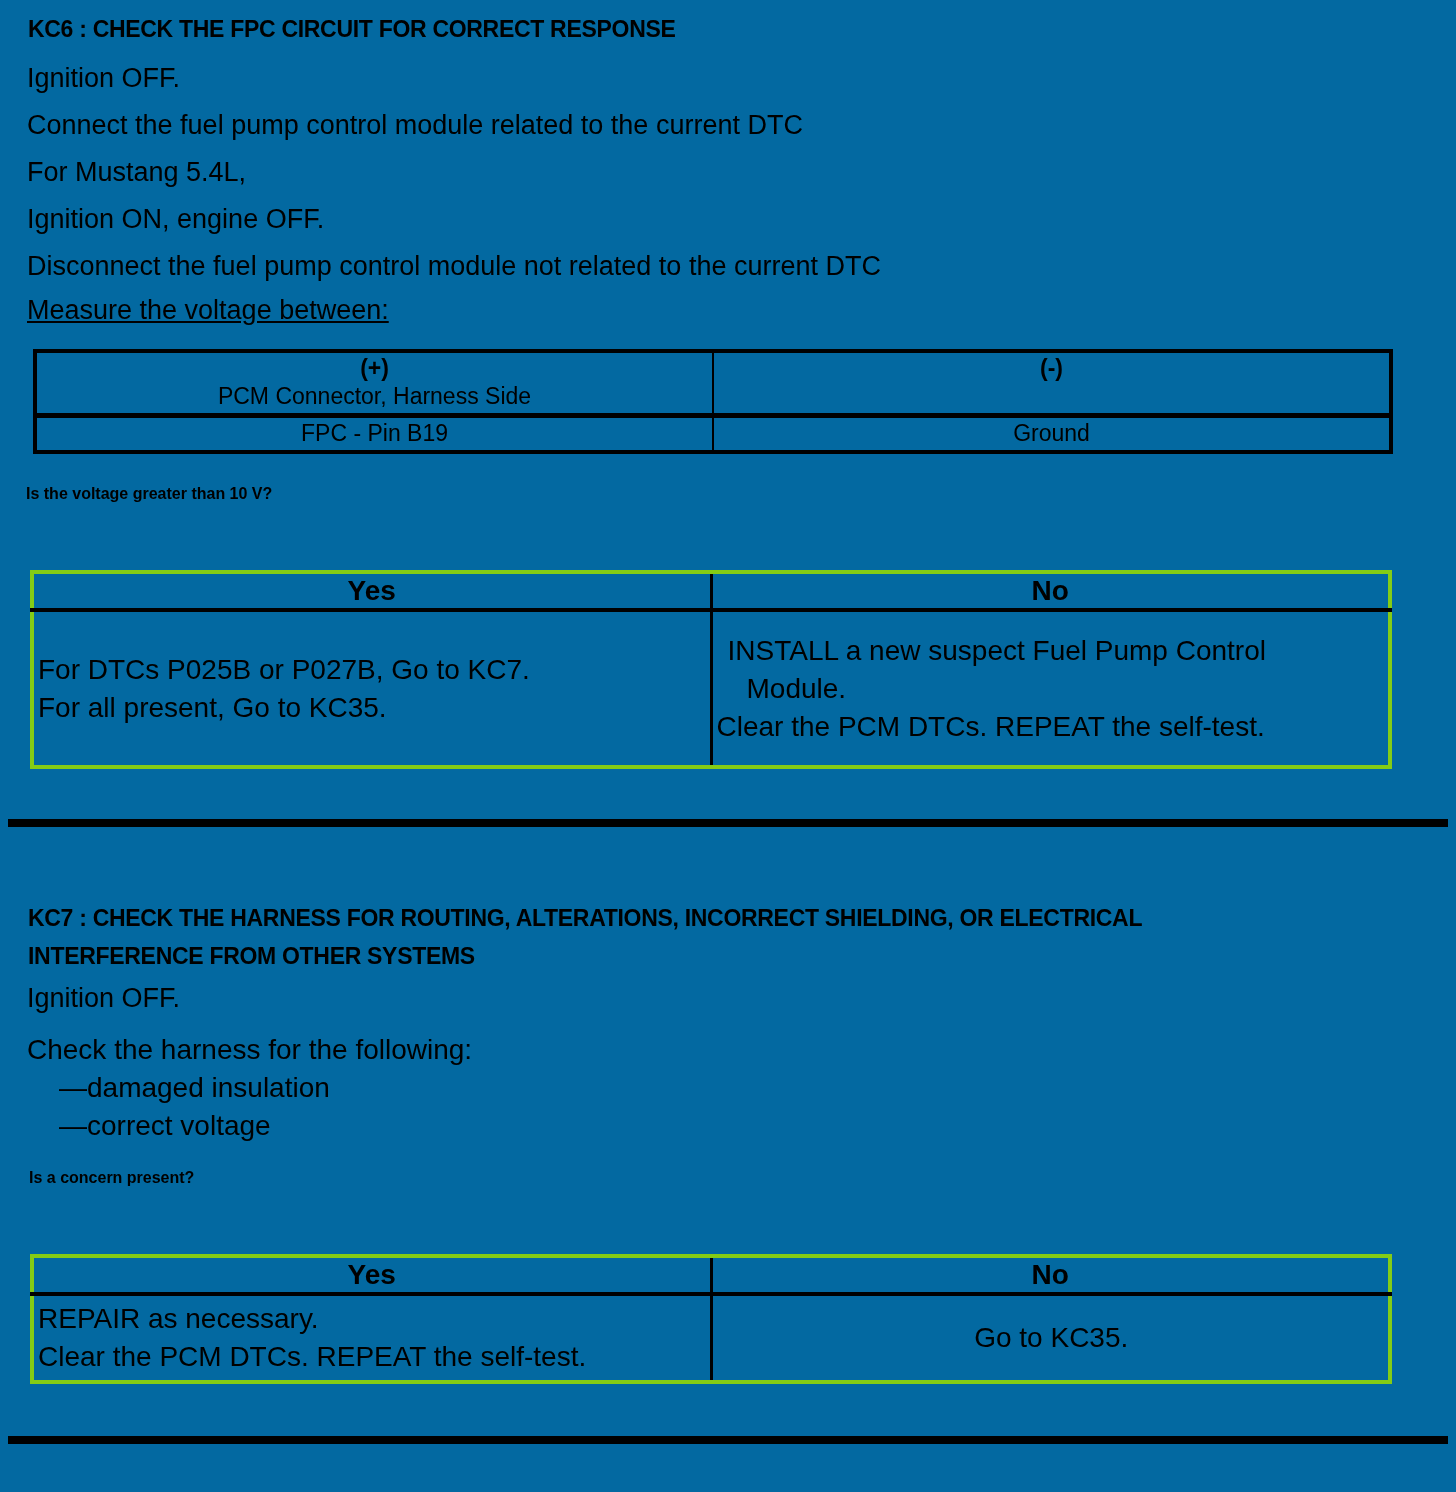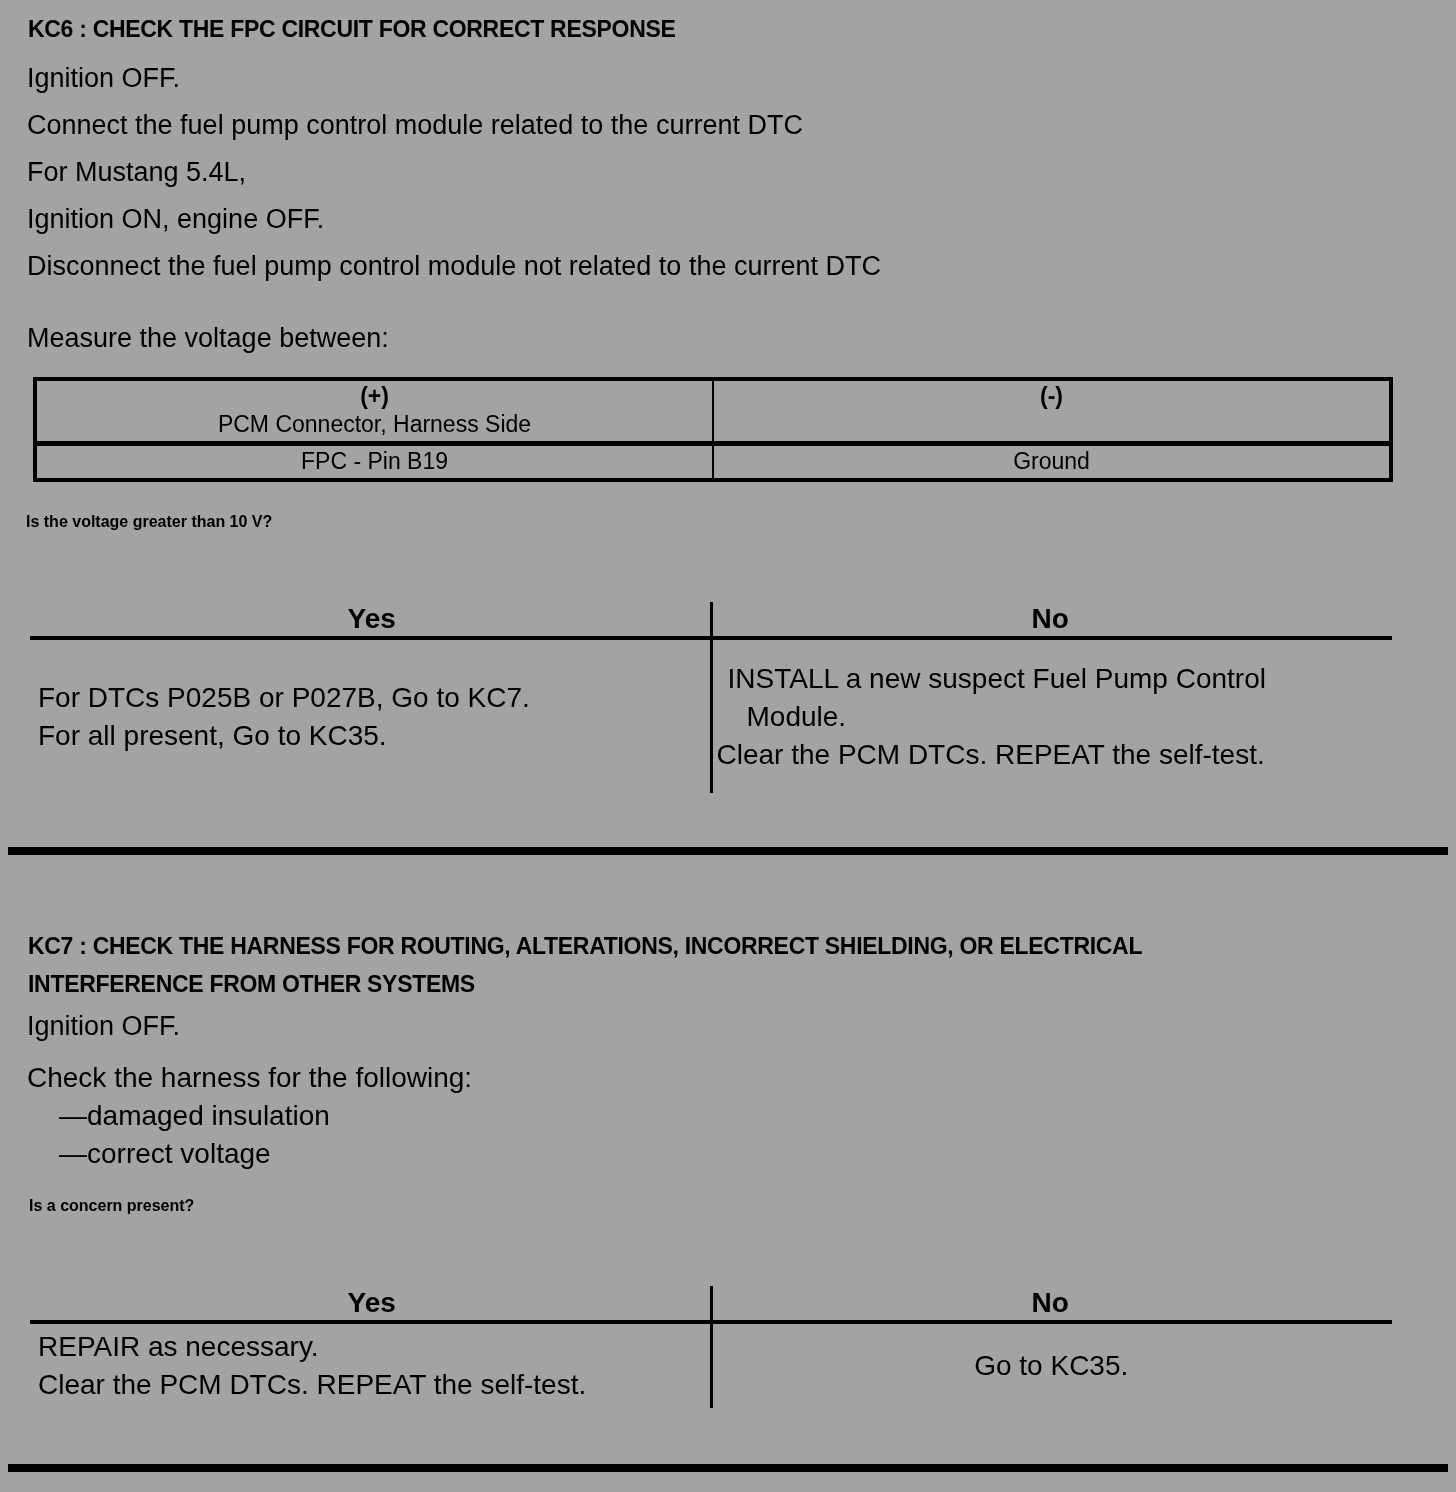--- a/index.html
+++ b/index.html
@@ -2,21 +2,21 @@
 <html><head>
 <meta charset="utf-8">
 <style>
   html, body { margin: 0; padding: 0; background: #ffffff; }
   .page {
     position: relative;
     width: 1456px;
     height: 1492px;
     box-sizing: border-box;
     padding-top: 16px;
-    background: #a3a3a3;
+    background: #0369a1;
     color: #000000;
     font-family: "Liberation Sans", sans-serif;
     overflow: hidden;
   }
   .section-heading {
     font-size: 23px;
     font-weight: bold;
     line-height: 26px;
     letter-spacing: -0.3px;
     margin: 0 0 0 28px;
@@ -25,21 +25,21 @@
     margin-top: 72px;
     width: 1270px;
     line-height: 38px;
   }
   .step {
     font-size: 27px;
     line-height: 28px;
     margin: 19px 0 0 27px;
   }
   .first-step { margin-top: 22px; }
-  .measure-label { margin-top: 44px; }
+  .measure-label { margin-top: 16px; text-decoration: underline; }
   .question {
     font-size: 16px;
     font-weight: bold;
     line-height: 28px;
     margin: 26px 0 0 26px;
   }
   .question-2 { margin-top: 19px; margin-left: 29px; }
 
   
   table.meas-table {
@@ -63,21 +63,21 @@
   }
   table.meas-table tr.meas-row td { height: 23px; }
   .meas-sign { font-weight: bold; }
 
   
   table.decision-table {
     border-collapse: collapse;
     table-layout: fixed;
     margin: 62px 0 0 30px;
     width: 1362px;
-    border: 4px solid #a3a3a3;
+    border: 4px solid #84cc16;
   }
   table.decision-table th {
     border: 3px solid #000;
     border-bottom: 4px solid #000;
     font-size: 28px;
     font-weight: bold;
     text-align: center;
     height: 34px;
     padding: 0;
   }

